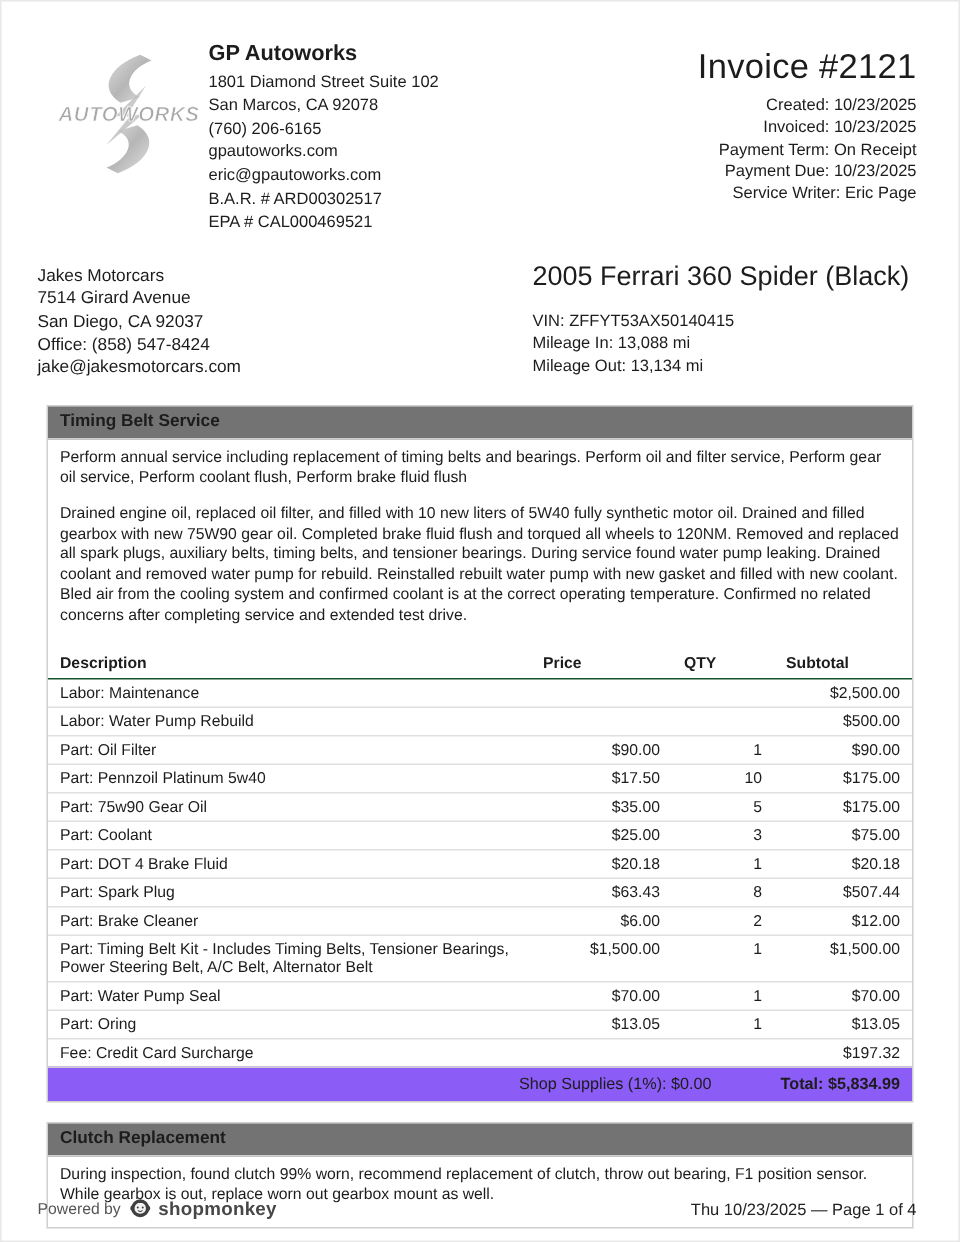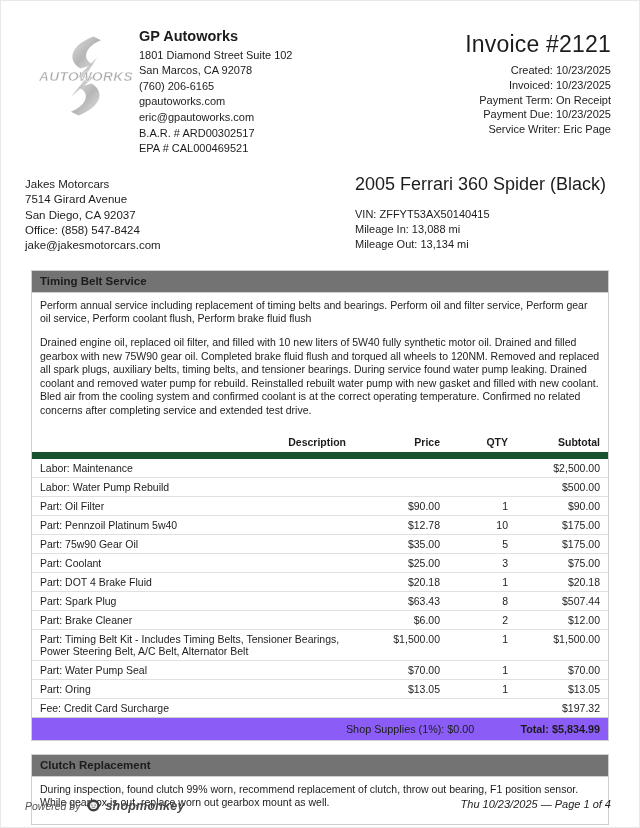--- a/index.html
+++ b/index.html
@@ -26,39 +26,39 @@
   .sections{margin:16px 30px 0 30px;}
   .service{border:1px solid #cfcfcf;margin-bottom:13px;}
   .service-header{
     background:#737373;border-bottom:1px solid #cfcfcf;
     font-size:11.5px;font-weight:bold;padding:4px 8px 5px 8px;
   }
   .service-body{padding:6px 8px 4px 8px;}
   .service-body p{margin:0 0 10px 0;font-size:10.5px;line-height:13.6px;font-weight:500;}
   table.line-items{width:100%;border-collapse:collapse;font-size:10.5px;}
   table.line-items th{
-    text-align:right;font-weight:bold;padding:4px 8px;border-bottom:7px solid #14532d;
+    text-align:left;font-weight:bold;padding:4px 8px;border-bottom:1px solid #14532d;
   }
   table.line-items td{padding:3px 8px;border-bottom:1px solid #e0e0e0;vertical-align:top;}
   tbody tr:last-child td{border-bottom:none;}
   .col-price,.col-qty,.col-sub{text-align:right;white-space:nowrap;}
   th.col-price,td.col-price{width:78px;}
   th.col-qty,td.col-qty{width:52px;}
   th.col-sub,td.col-sub{width:76px;}
   .totals-row{
     display:flex;justify-content:flex-end;align-items:center;
     background:#8b5cf6;border-top:1px solid #cfcfcf;
     padding:5px 8px;font-size:10.8px;
   }
   .shop-supplies{margin-right:46px;}
   .grand-total{font-weight:bold;}
   
   .page-footer{
     position:absolute;left:24px;right:28px;bottom:14px;
-    display:flex;align-items:flex-start;font-style:italic;
+    display:flex;align-items:flex-end;
   }
   .powered{display:flex;align-items:center;font-size:10.5px;color:#555;}
   .monkey{width:15px;height:15px;margin:0 4px 0 6px;}
   .brand{font-size:12.5px;font-weight:bold;color:#474747;letter-spacing:.2px;}
   .footer-right{margin-left:auto;font-size:11px;color:#222;}
 </style>
 </head>
 <body>
 
 <div class="page">
@@ -149,21 +149,21 @@
     <td class="col-sub">$500.00</td>
   </tr>
             <tr>
     <td class="col-desc">Part: Oil Filter</td>
     <td class="col-price">$90.00</td>
     <td class="col-qty">1</td>
     <td class="col-sub">$90.00</td>
   </tr>
             <tr>
     <td class="col-desc">Part: Pennzoil Platinum 5w40</td>
-    <td class="col-price">$12.78</td>
+    <td class="col-price">$17.50</td>
     <td class="col-qty">10</td>
     <td class="col-sub">$175.00</td>
   </tr>
             <tr>
     <td class="col-desc">Part: 75w90 Gear Oil</td>
     <td class="col-price">$35.00</td>
     <td class="col-qty">5</td>
     <td class="col-sub">$175.00</td>
   </tr>
             <tr>

